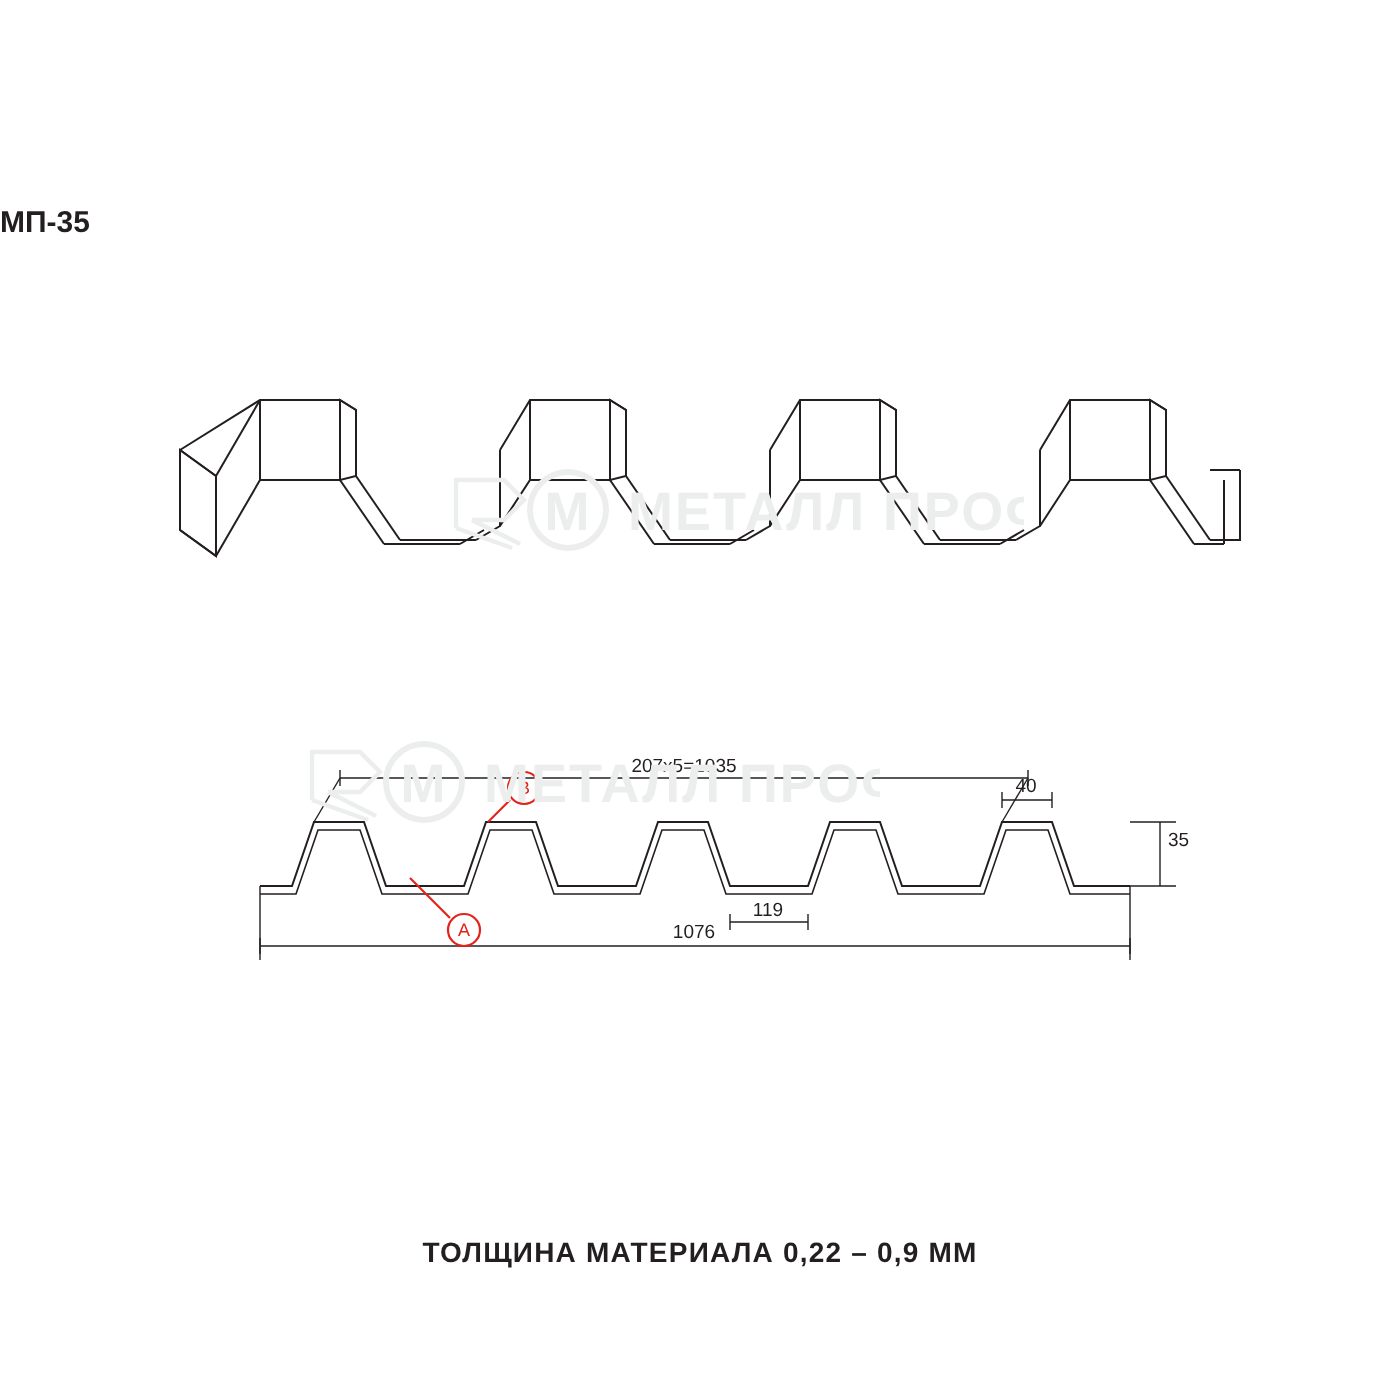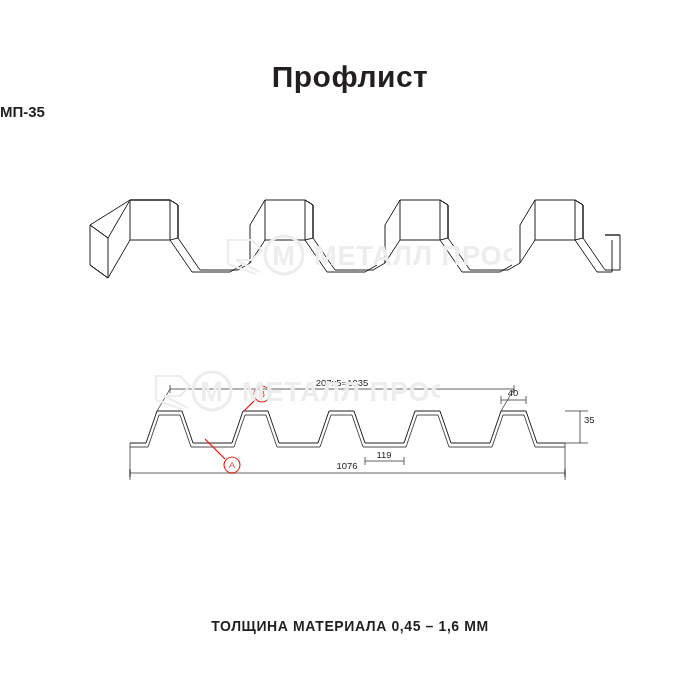--- a/index.html
+++ b/index.html
@@ -80,21 +80,20 @@
   .redtxt { fill: #e2231a; font-size: 9px; font-family: "Liberation Sans", sans-serif; }
   .dimtxt { fill: #231f20; font-size: 9.5px; font-family: "Liberation Sans", sans-serif; }
   .wmtxt { fill: #eceded; font-size: 27px; font-weight: bold; font-family: "Liberation Sans", sans-serif; letter-spacing: 1px;}
   .wmshape { fill: none; stroke: #eceded; stroke-width: 2.2; }
 </style>
 </head>
 <body>
 
 <div class="page">
 
-  <div class="title">Профлист</div>
   <div class="subtitle">МП-35</div>
 
   <div class="iso-wrap">
     <svg width="580" height="160" viewBox="0 0 580 160">
 
       <path class="ln" d="M30 65 L70 40 L110 40 L118 45 L118 78"></path>
 
       <g class="ln">
 
         <path d="M30 65 L30 105 L48 118 L48 78 Z"></path>
@@ -254,15 +253,15 @@
         <path d="M6 42 L6 18 L30 18 L40 28 L30 38 L14 38"></path>
         <path d="M14 38 L38 50"></path>
         <path d="M6 42 L34 52"></path>
       </g>
       <circle cx="62" cy="33" r="19" fill="none" stroke="#eceded" stroke-width="3"></circle>
       <text class="wmtxt" x="62" y="43" text-anchor="middle" font-size="24">М</text>
       <text class="wmtxt" x="92" y="43" font-size="25">МЕТАЛЛ ПРОФИЛЬ</text>
     </svg>
   </div>
 
-  <div class="footer">ТОЛЩИНА МАТЕРИАЛА 0,45 – 1,6 ММ</div>
+  <div class="footer">ТОЛЩИНА МАТЕРИАЛА 0,22 – 0,9 ММ</div>
 
 </div>
 
 </body></html>

